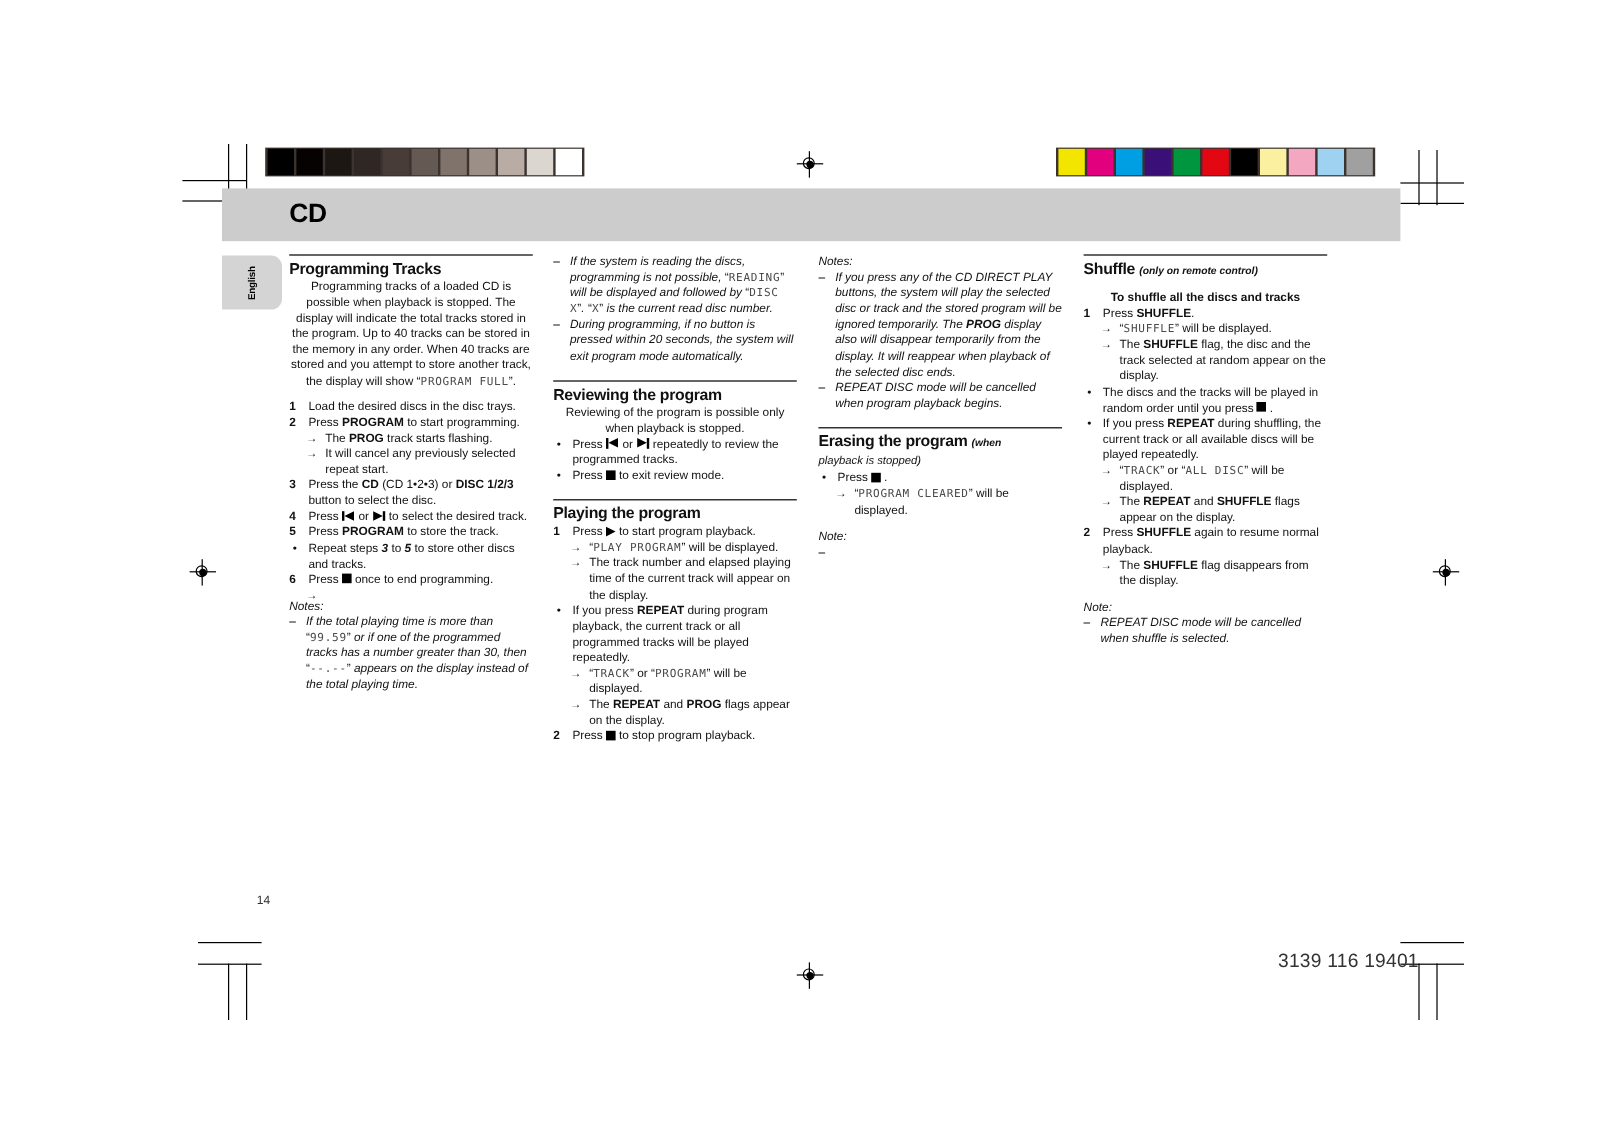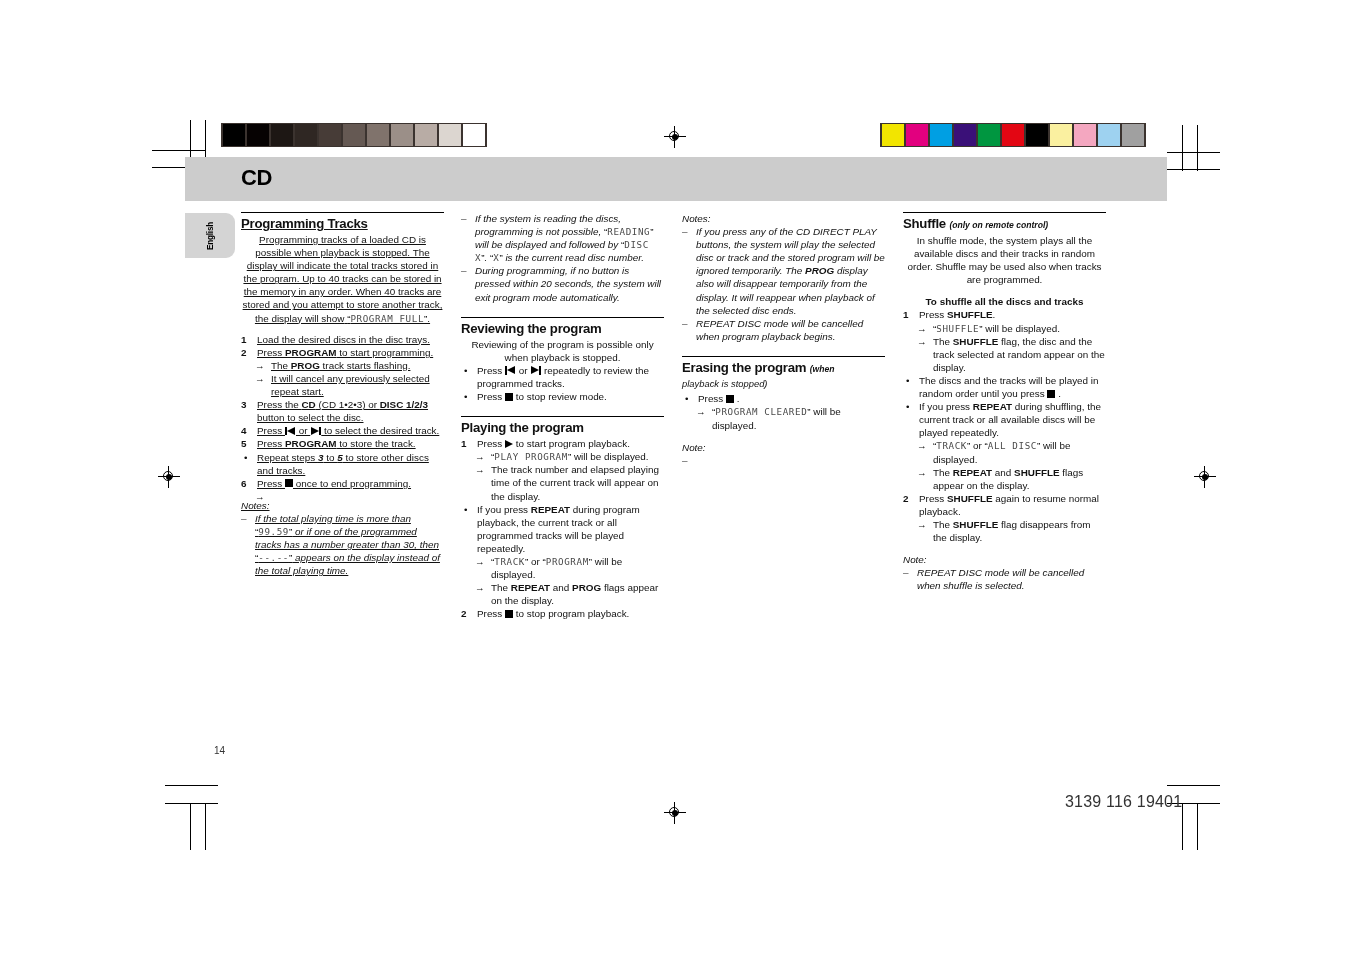--- a/index.html
+++ b/index.html
@@ -120,21 +120,21 @@
 
   
   .col {
     position: absolute;
     top: 212px;
     width: 203px;
     font-size: 9.9px;
     line-height: 13.1px;
     color: #111;
   }
-  #col1 { left: 241px; text-decoration: underline; }
+  #col1 { left: 241px; }
   #col2 { left: 461px; }
   #col3 { left: 682px; }
   #col4 { left: 903px; }
 
   .rule {
     border-top: 1.4px solid #000;
     margin: 0 0 3px 0;
     height: 0;
   }
   .rule.gap { margin-top: 13px; }
@@ -460,21 +460,21 @@
     <div class="rule gap"></div>
     <h2 class="sec">Reviewing the program</h2>
     <p class="body">Reviewing of the program is possible only when playback is stopped.</p>
 
     <p class="step">
       <span class="bul">•</span>
       <span>Press </span><span class="gl prev"></span><span> or </span><span class="gl next"></span><span> repeatedly to review the programmed tracks.</span>
     </p>
     <p class="step">
       <span class="bul">•</span>
-      <span>Press </span><span class="gl stop"></span><span> to stop review mode.</span>
+      <span>Press </span><span class="gl stop"></span><span> to exit review mode.</span>
     </p>
 
     <div class="rule gap"></div>
     <h2 class="sec">Playing the program</h2>
 
     <p class="step">
       <span class="num">1</span>
       <span>Press </span><span class="gl play"></span><span> to start program playback.</span>
     </p>
     <p class="sub-arrow">
@@ -531,21 +531,20 @@
 
     <p class="notes-head">Note:</p>
     <p class="dash">
       <span class="dsh">–</span>
     </p>
   </div>
 
   <div class="col" id="col4">
     <div class="rule"></div>
     <h2 class="sec"><span>Shuffle</span> <span class="sub">(only on remote control)</span></h2>
-    <p class="body">In shuffle mode, the system plays all the available discs and their tracks in random order. Shuffle may be used also when tracks are programmed.</p>
 
     <p class="body" style="margin-top:9px; font-weight:bold;">To shuffle all the discs and tracks</p>
 
     <p class="step">
       <span class="num">1</span>
       <span>Press </span><b>SHUFFLE</b><span>.</span>
     </p>
     <p class="sub-arrow">
       <span class="arw">→</span>
       <span>“</span><span class="lcd">SHUFFLE</span><span>”</span><span> will be displayed.</span>

